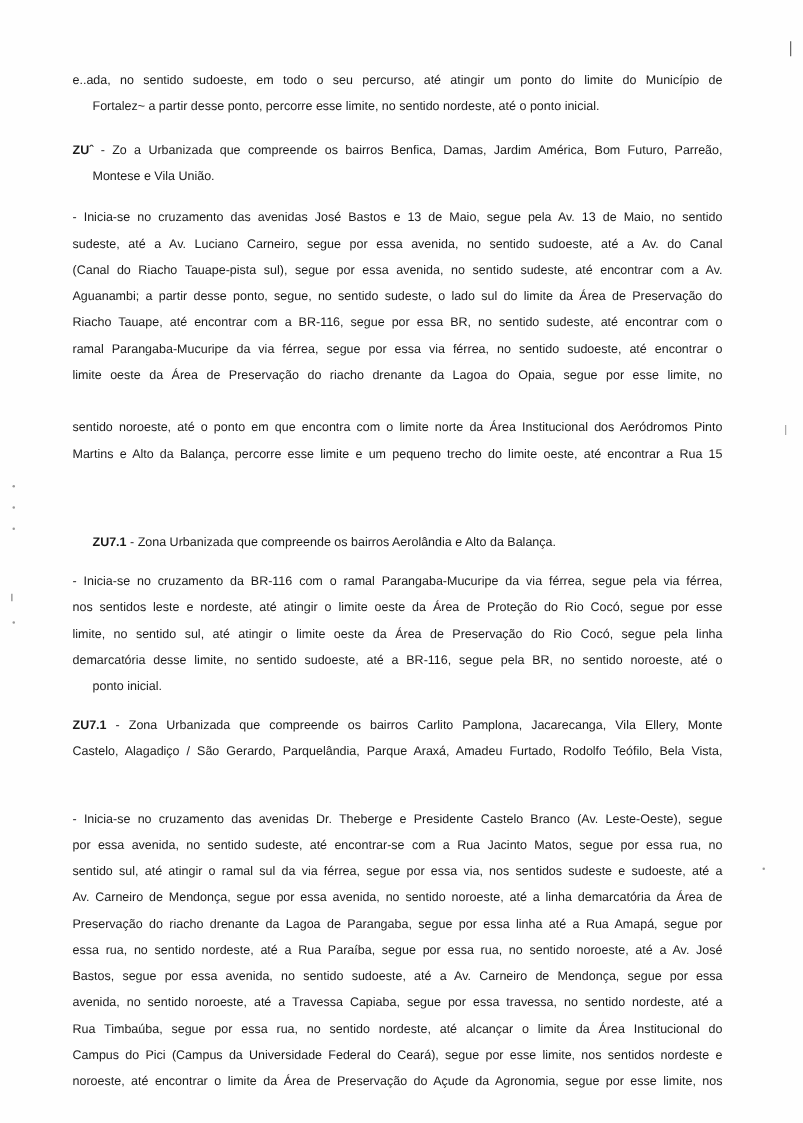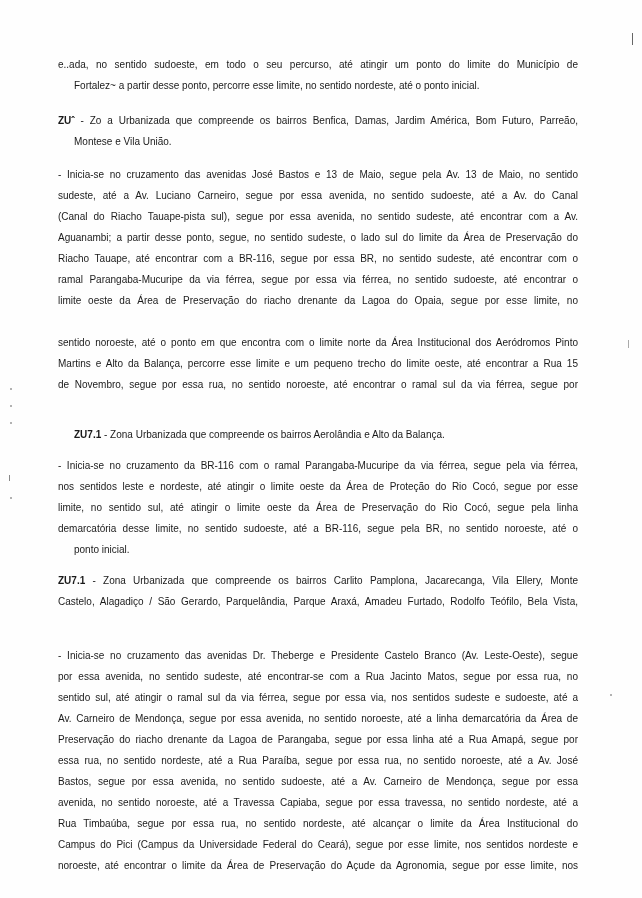--- a/index.html
+++ b/index.html
@@ -35,21 +35,20 @@
 
   <div class="line" style="top:168px">- Inicia-se no cruzamento das avenidas José Bastos e 13 de Maio, segue pela Av. 13 de Maio, no sentido</div>
   <div class="line" style="top:189px">sudeste, até a Av. Luciano Carneiro, segue por essa avenida, no sentido sudoeste, até a Av. do Canal</div>
   <div class="line" style="top:210px">(Canal do Riacho Tauape-pista sul), segue por essa avenida, no sentido sudeste, até encontrar com a Av.</div>
   <div class="line" style="top:231px">Aguanambi; a partir desse ponto, segue, no sentido sudeste, o lado sul do limite da Área de Preservação do</div>
   <div class="line" style="top:252px">Riacho Tauape, até encontrar com a BR-116, segue por essa BR, no sentido sudeste, até encontrar com o</div>
   <div class="line" style="top:273px">ramal Parangaba-Mucuripe da via férrea, segue por essa via férrea, no sentido sudoeste, até encontrar o</div>
   <div class="line" style="top:294px">limite oeste da Área de Preservação do riacho drenante da Lagoa do Opaia, segue por esse limite, no</div>
   <div class="line" style="top:336px">sentido noroeste, até o ponto em que encontra com o limite norte da Área Institucional dos Aeródromos Pinto</div>
   <div class="line" style="top:357px">Martins e Alto da Balança, percorre esse limite e um pequeno trecho do limite oeste, até encontrar a Rua 15</div>
-  <div class="line" style="top:378px">de Novembro, segue por essa rua, no sentido noroeste, até encontrar o ramal sul da via férrea, segue por</div>
 
   <div class="line last" style="top:428px"><span class="b">ZU7.1</span><span> - Zona Urbanizada que compreende os bairros Aerolândia e Alto da Balança.</span></div>
 
   <div class="line" style="top:459px">- Inicia-se no cruzamento da BR-116 com o ramal Parangaba-Mucuripe da via férrea, segue pela via férrea,</div>
   <div class="line" style="top:480px">nos sentidos leste e nordeste, até atingir o limite oeste da Área de Proteção do Rio Cocó, segue por esse</div>
   <div class="line" style="top:501px">limite, no sentido sul, até atingir o limite oeste da Área de Preservação do Rio Cocó, segue pela linha</div>
   <div class="line" style="top:522px">demarcatória desse limite, no sentido sudoeste, até a BR-116, segue pela BR, no sentido noroeste, até o</div>
   <div class="line last" style="top:543px">ponto inicial.</div>
 
   <div class="line" style="top:574px"><span class="b">ZU7.1</span><span> - Zona Urbanizada que compreende os bairros Carlito Pamplona, Jacarecanga, Vila Ellery, Monte</span></div>

